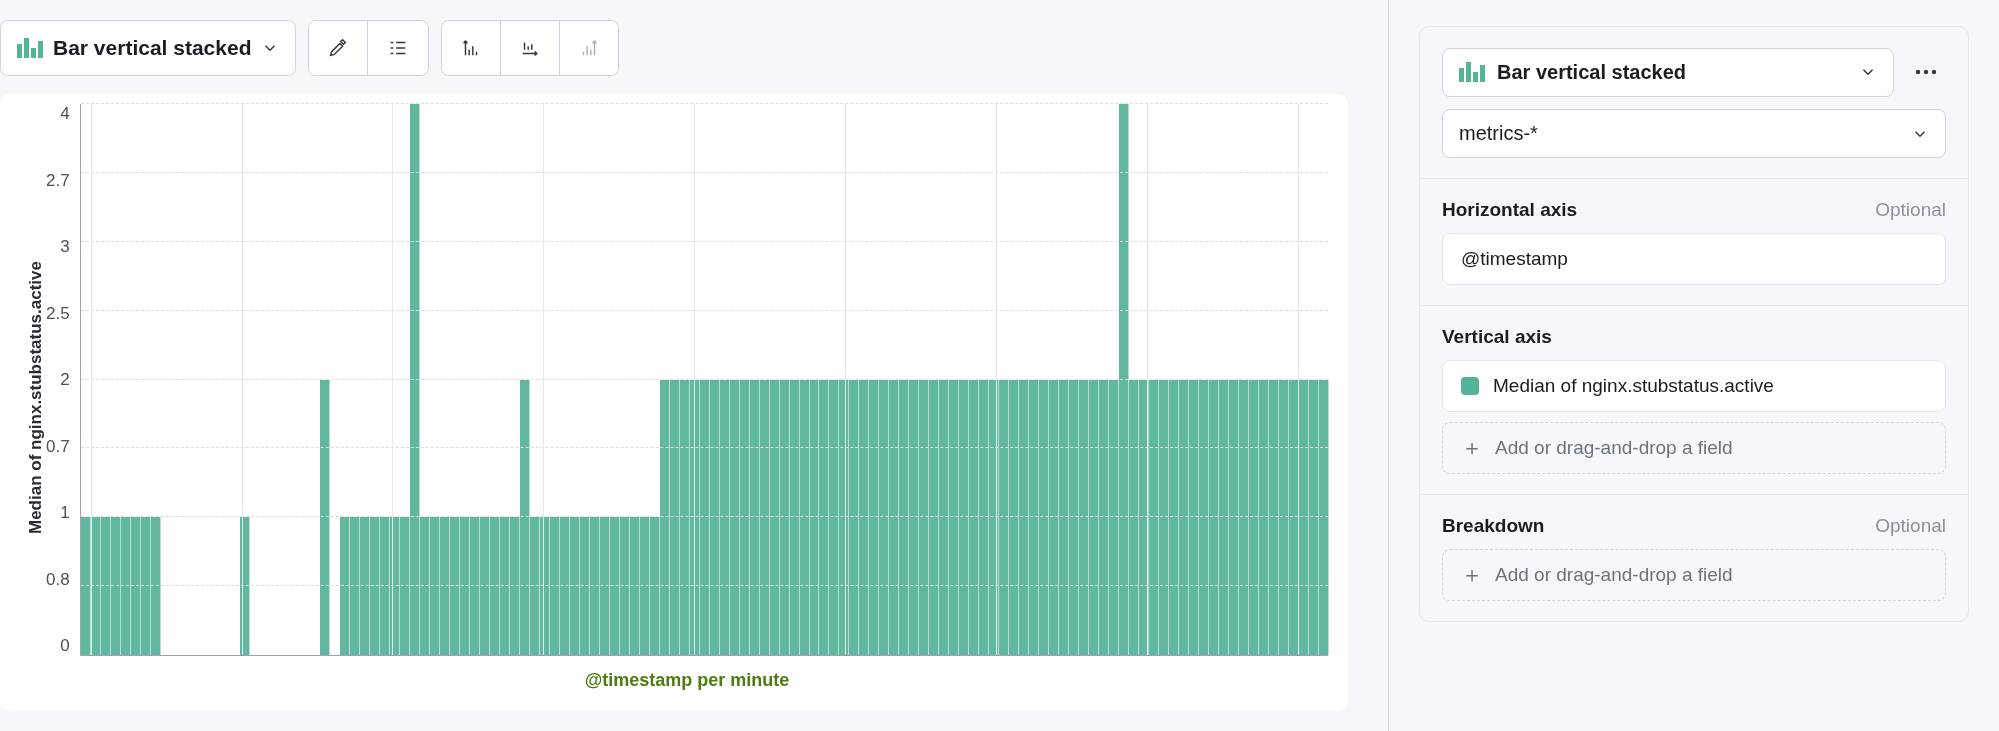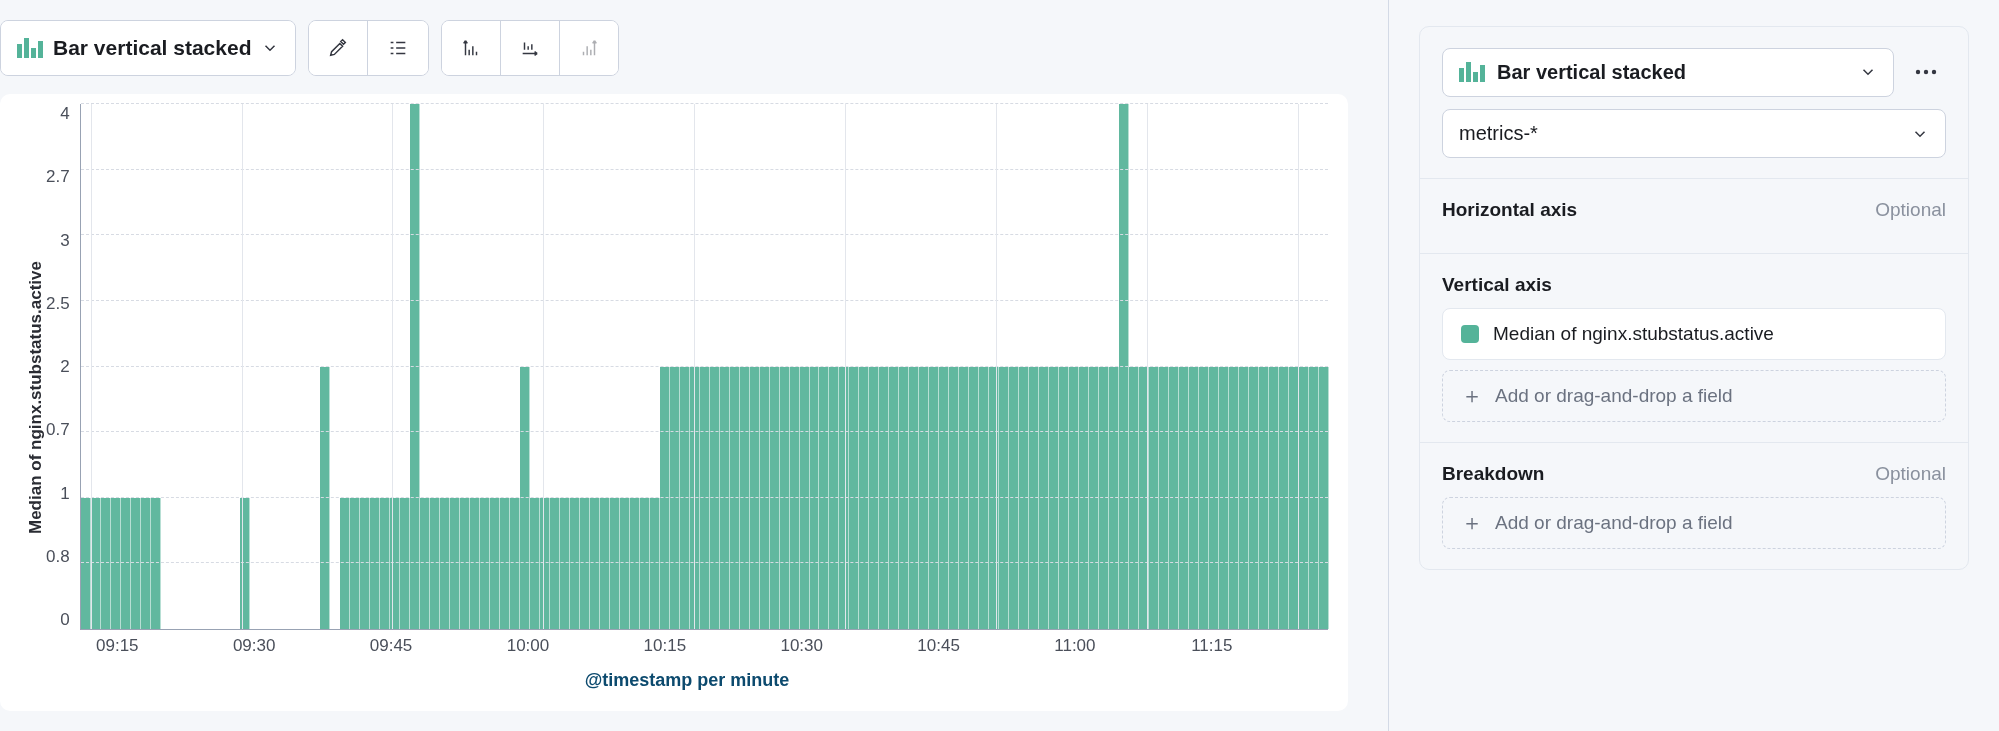--- a/index.html
+++ b/index.html
@@ -128,21 +128,21 @@
   .x-ticks {
     display: flex;
     font-size: 17px;
     color: #4a4f5a;
     padding-top: 6px;
     margin-left: 50px;
   }
   .x-tick { flex: 1; }
   .x-subtitle { font-size: 16px; color: #4a4f5a; margin-left: 50px; padding-top:2px;}
   .x-axis-title {
-    text-align: center; font-size: 18px; font-weight: 700; color: #0c4a6e;
+    text-align: center; font-size: 18px; font-weight: 700; color: #4d7c0f;
     padding-top: 14px;
   }
 
   
   .right-pane {
     width: 610px;
     padding: 26px 30px;
     overflow: auto;
   }
   .config-card {
@@ -397,31 +397,20 @@
               <div class="vgrid" style="left: 12.9032%;"></div>
               <div class="vgrid" style="left: 25%;"></div>
               <div class="vgrid" style="left: 37.0968%;"></div>
               <div class="vgrid" style="left: 49.1935%;"></div>
               <div class="vgrid" style="left: 61.2903%;"></div>
               <div class="vgrid" style="left: 73.3871%;"></div>
               <div class="vgrid" style="left: 85.4839%;"></div>
               <div class="vgrid" style="left: 97.5806%;"></div>
             </div>
         </div>
-        <div class="x-ticks" id="x-ticks">
-            <span class="x-tick">09:15</span>
-            <span class="x-tick">09:30</span>
-            <span class="x-tick">09:45</span>
-            <span class="x-tick">10:00</span>
-            <span class="x-tick">10:15</span>
-            <span class="x-tick">10:30</span>
-            <span class="x-tick">10:45</span>
-            <span class="x-tick">11:00</span>
-            <span class="x-tick">11:15</span>
-          </div>
         <div class="x-axis-title">@timestamp per minute</div>
       </div>
     </div>
   </div>
 </div>
 
 <div class="right-pane">
   <div class="config-card">
 
     <div class="config-section">
@@ -454,20 +443,23 @@
             <path d="M6 9l6 6 6-6" fill="none" stroke="#343741" stroke-width="2"></path>
           </svg>
       </div>
     </div>
 
     <div class="config-section">
       <div class="section-head">
         <span class="title">Horizontal axis</span>
         <span class="opt">Optional</span>
       </div>
+      <div class="field-pill">
+        <span>@timestamp</span>
+      </div>
     </div>
 
     <div class="config-section">
       <div class="section-head">
         <span class="title">Vertical axis</span>
       </div>
       <div class="field-pill">
         <span class="swatch"></span>
         <span>Median of nginx.stubstatus.active</span>
       </div>

